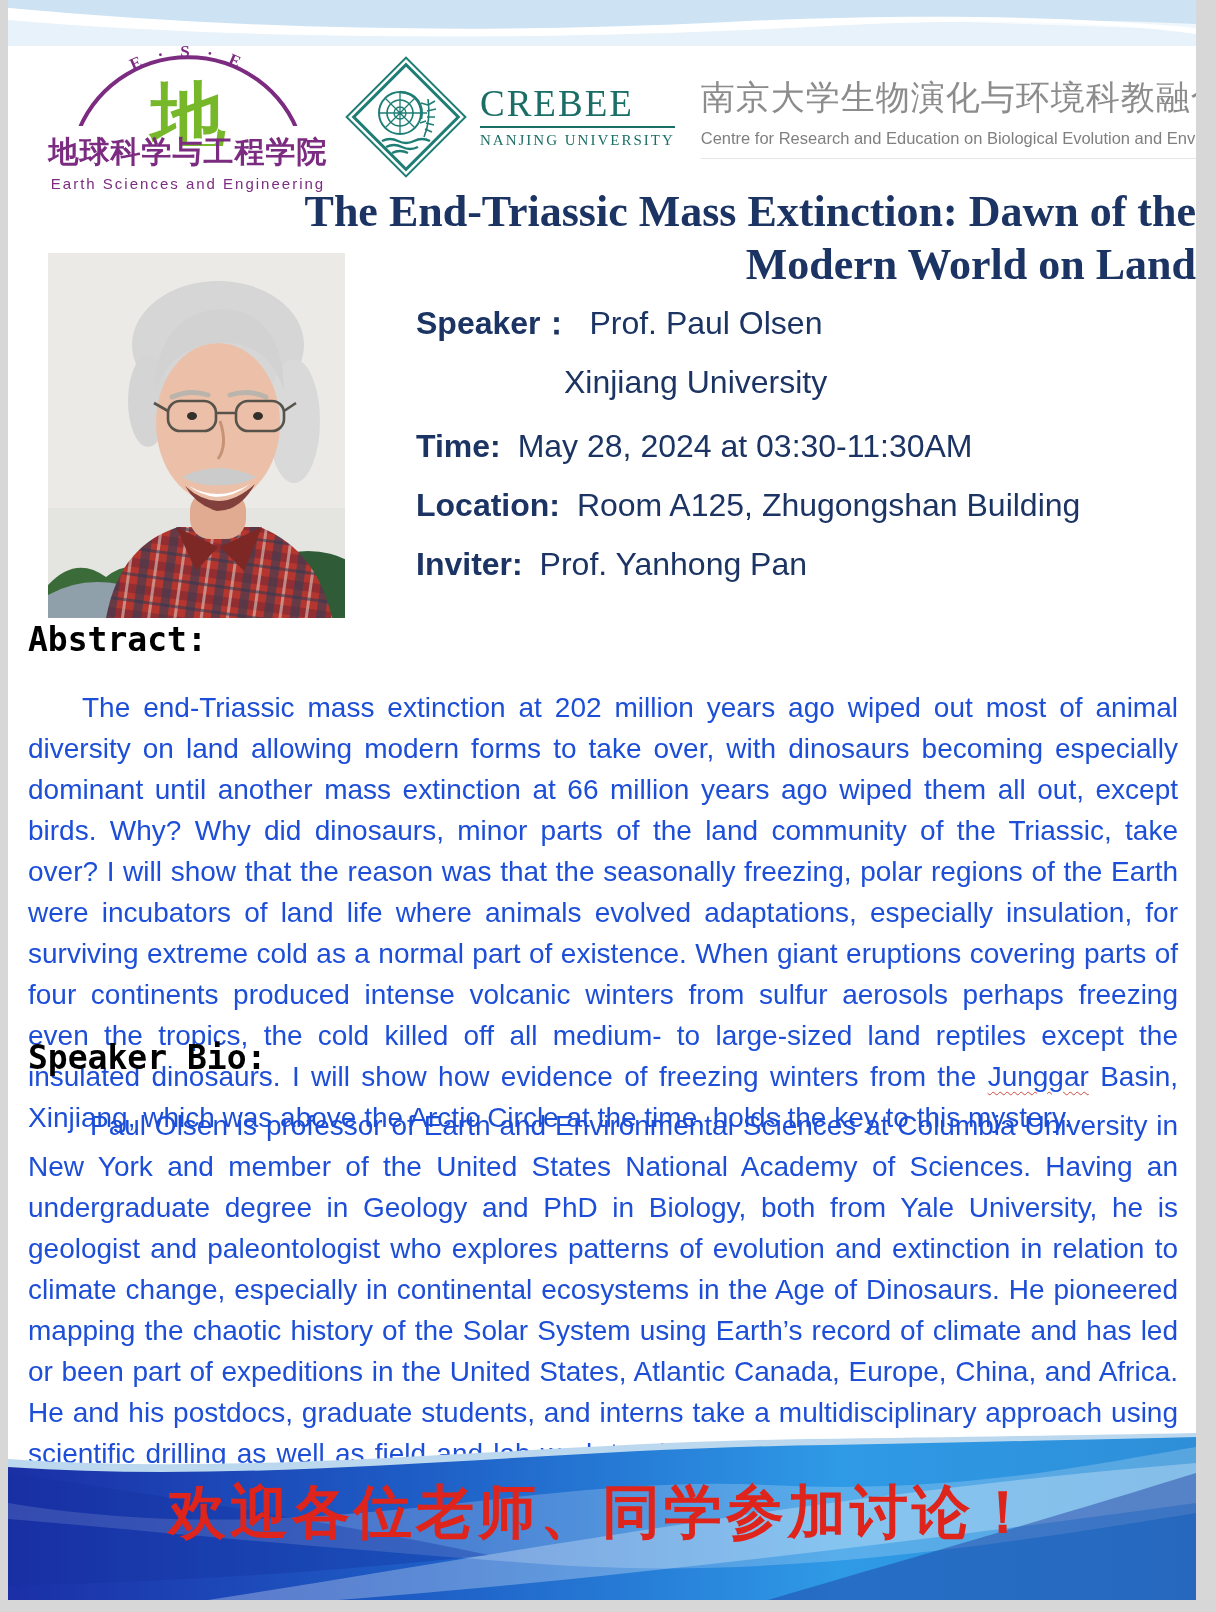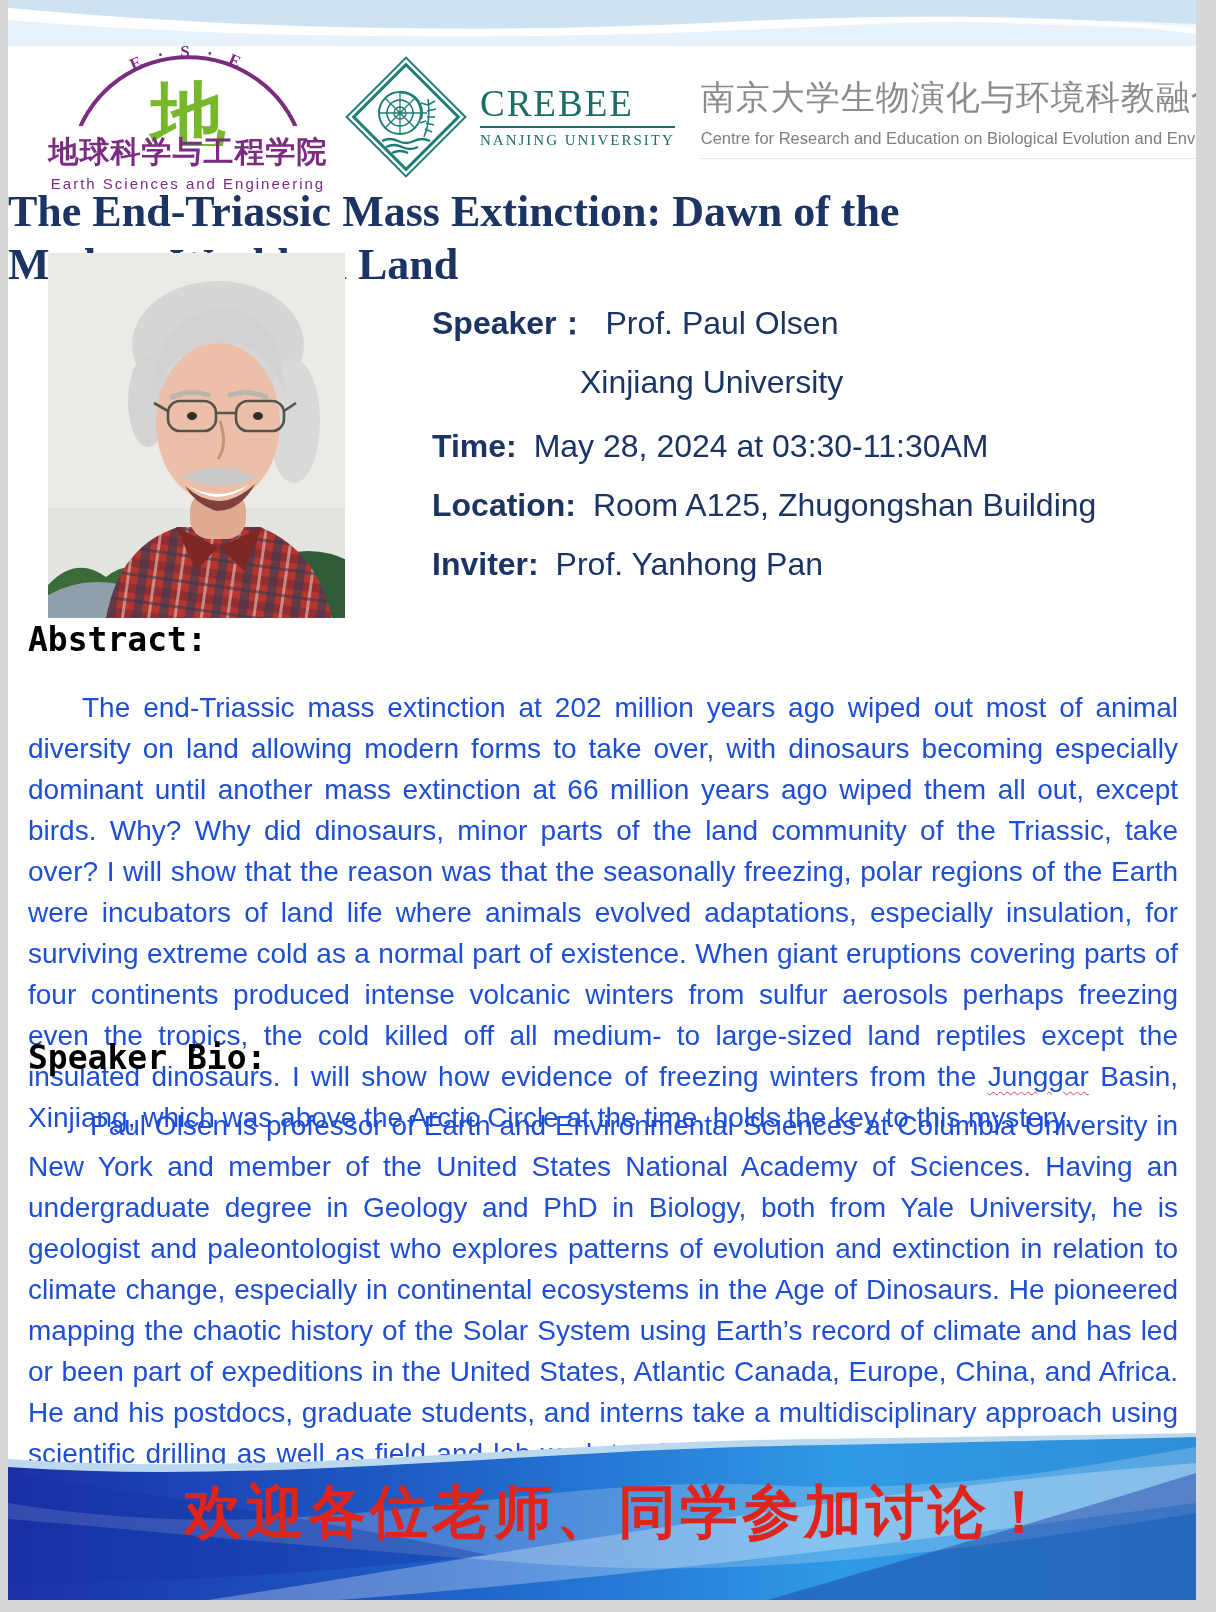--- a/index.html
+++ b/index.html
@@ -33,35 +33,35 @@
   .crebee-rule { height:2px; background:#1b6e66; margin:4px 0 4px 0; }
   .crebee-univ { color:#1b6e66; font-family:"Liberation Serif", serif; font-size:15px; letter-spacing:2px; white-space:nowrap; }
 
   .center-name { margin-left:26px; padding-bottom:10px; border-bottom:1px solid #e6e6e6; }
   .center-zh { color:#8c8c8c; font-size:34px; letter-spacing:1px; white-space:nowrap; }
   .center-en { color:#7f7f7f; font-size:16.5px; margin-top:8px; white-space:nowrap; }
 
   
   .title {
     position:absolute; top:186px; left:0; width:1188px;
-    text-align:left;
+    text-align:right;
     font-family:"Liberation Serif", serif;
     font-weight:bold;
     font-size:44px;
     color:#1c3463;
     line-height:1.2;
   }
 
   
   .photo { position:absolute; left:40px; top:253px; width:297px; height:365px; }
   .photo svg { display:block; width:100%; height:100%; }
 
   
   .details {
-    position:absolute; left:424px; top:302px; width:780px;
+    position:absolute; left:408px; top:302px; width:780px;
     color:#1c3463; font-size:32px; line-height:42px;
   }
   .detail-row { margin-bottom:17px; white-space:nowrap; }
   .detail-row .lbl { font-weight:bold; }
   .detail-row .val { margin-left:8px; }
   .affil-row { margin-left:148px; }
   .time-row { margin-top:22px; }
 
   
   .section-heading {
@@ -87,21 +87,20 @@
 
   
   .bottom-wave { position:absolute; left:0; top:1433px; width:1188px; height:167px; }
   .bottom-wave svg { display:block; width:100%; height:100%; }
   .welcome {
     position:absolute; left:0; top:1462px; width:1188px;
     text-align:center; z-index:5;
     color:#df241b; font-weight:900; font-size:58px;
     letter-spacing:4px; line-height:100px;
     white-space:nowrap;
-    padding-left:16px;
   }
 </style>
 </head>
 <body>
 
 <div class="poster">
 
   <div class="top-wave">
     <svg viewBox="0 0 1188 46" preserveAspectRatio="none">
       <rect width="1188" height="46" fill="#ffffff"></rect>

